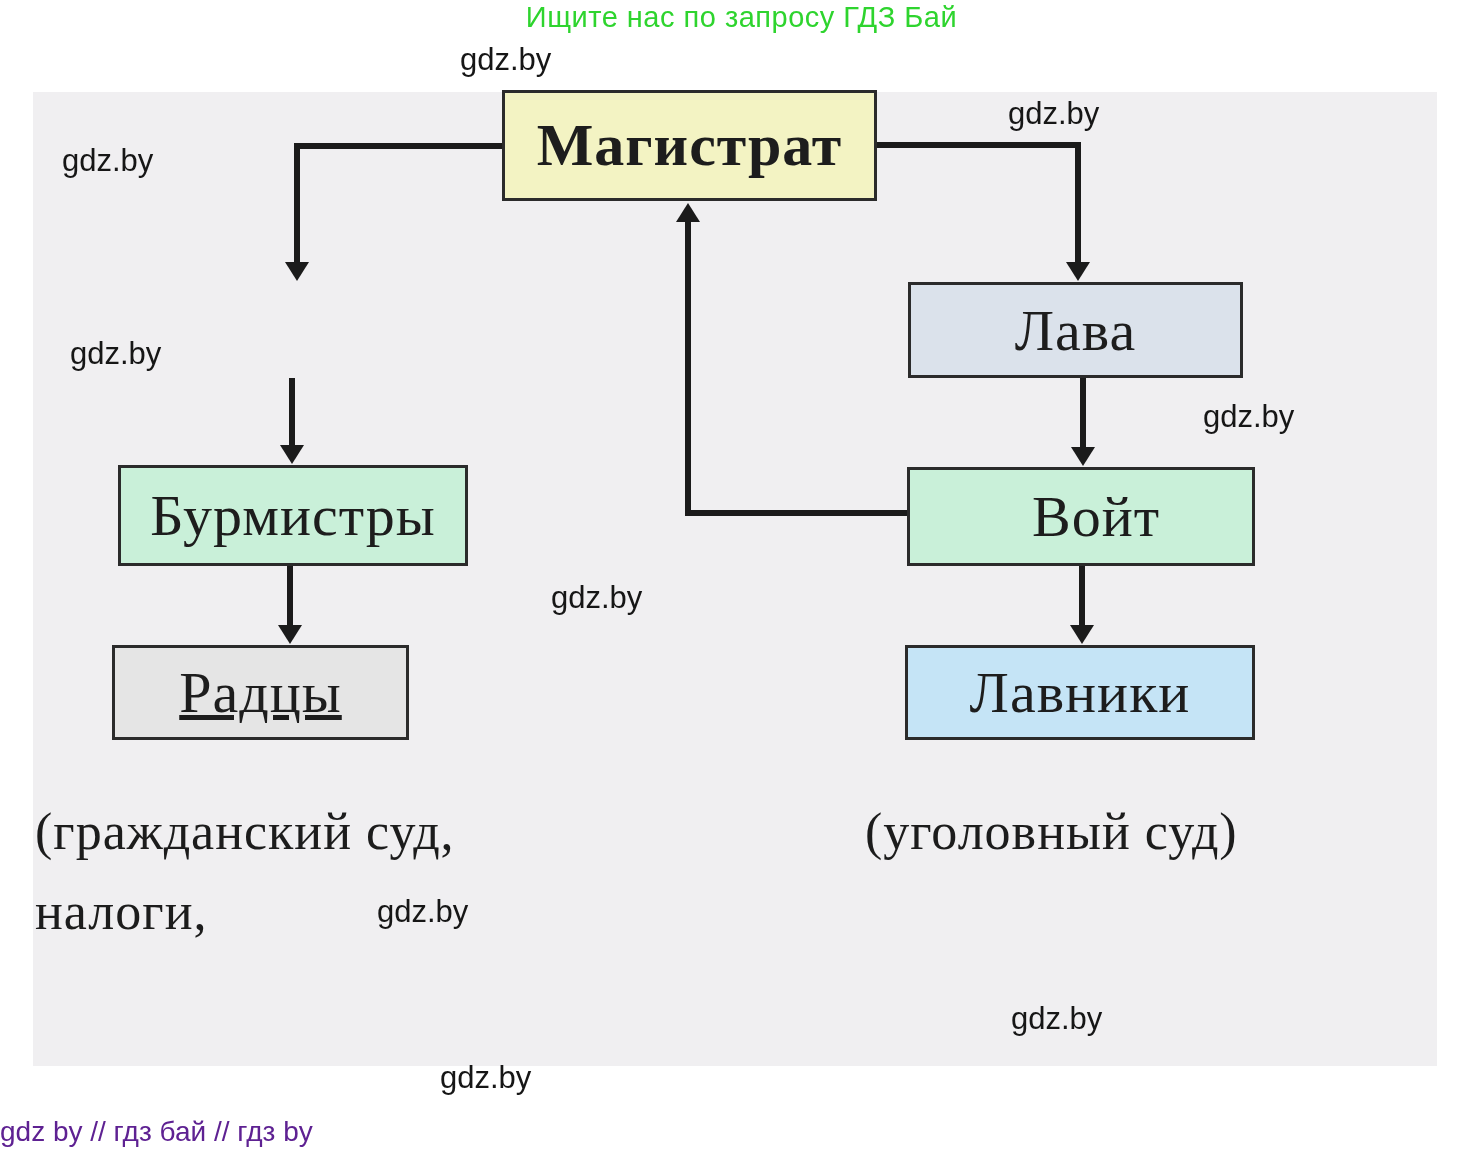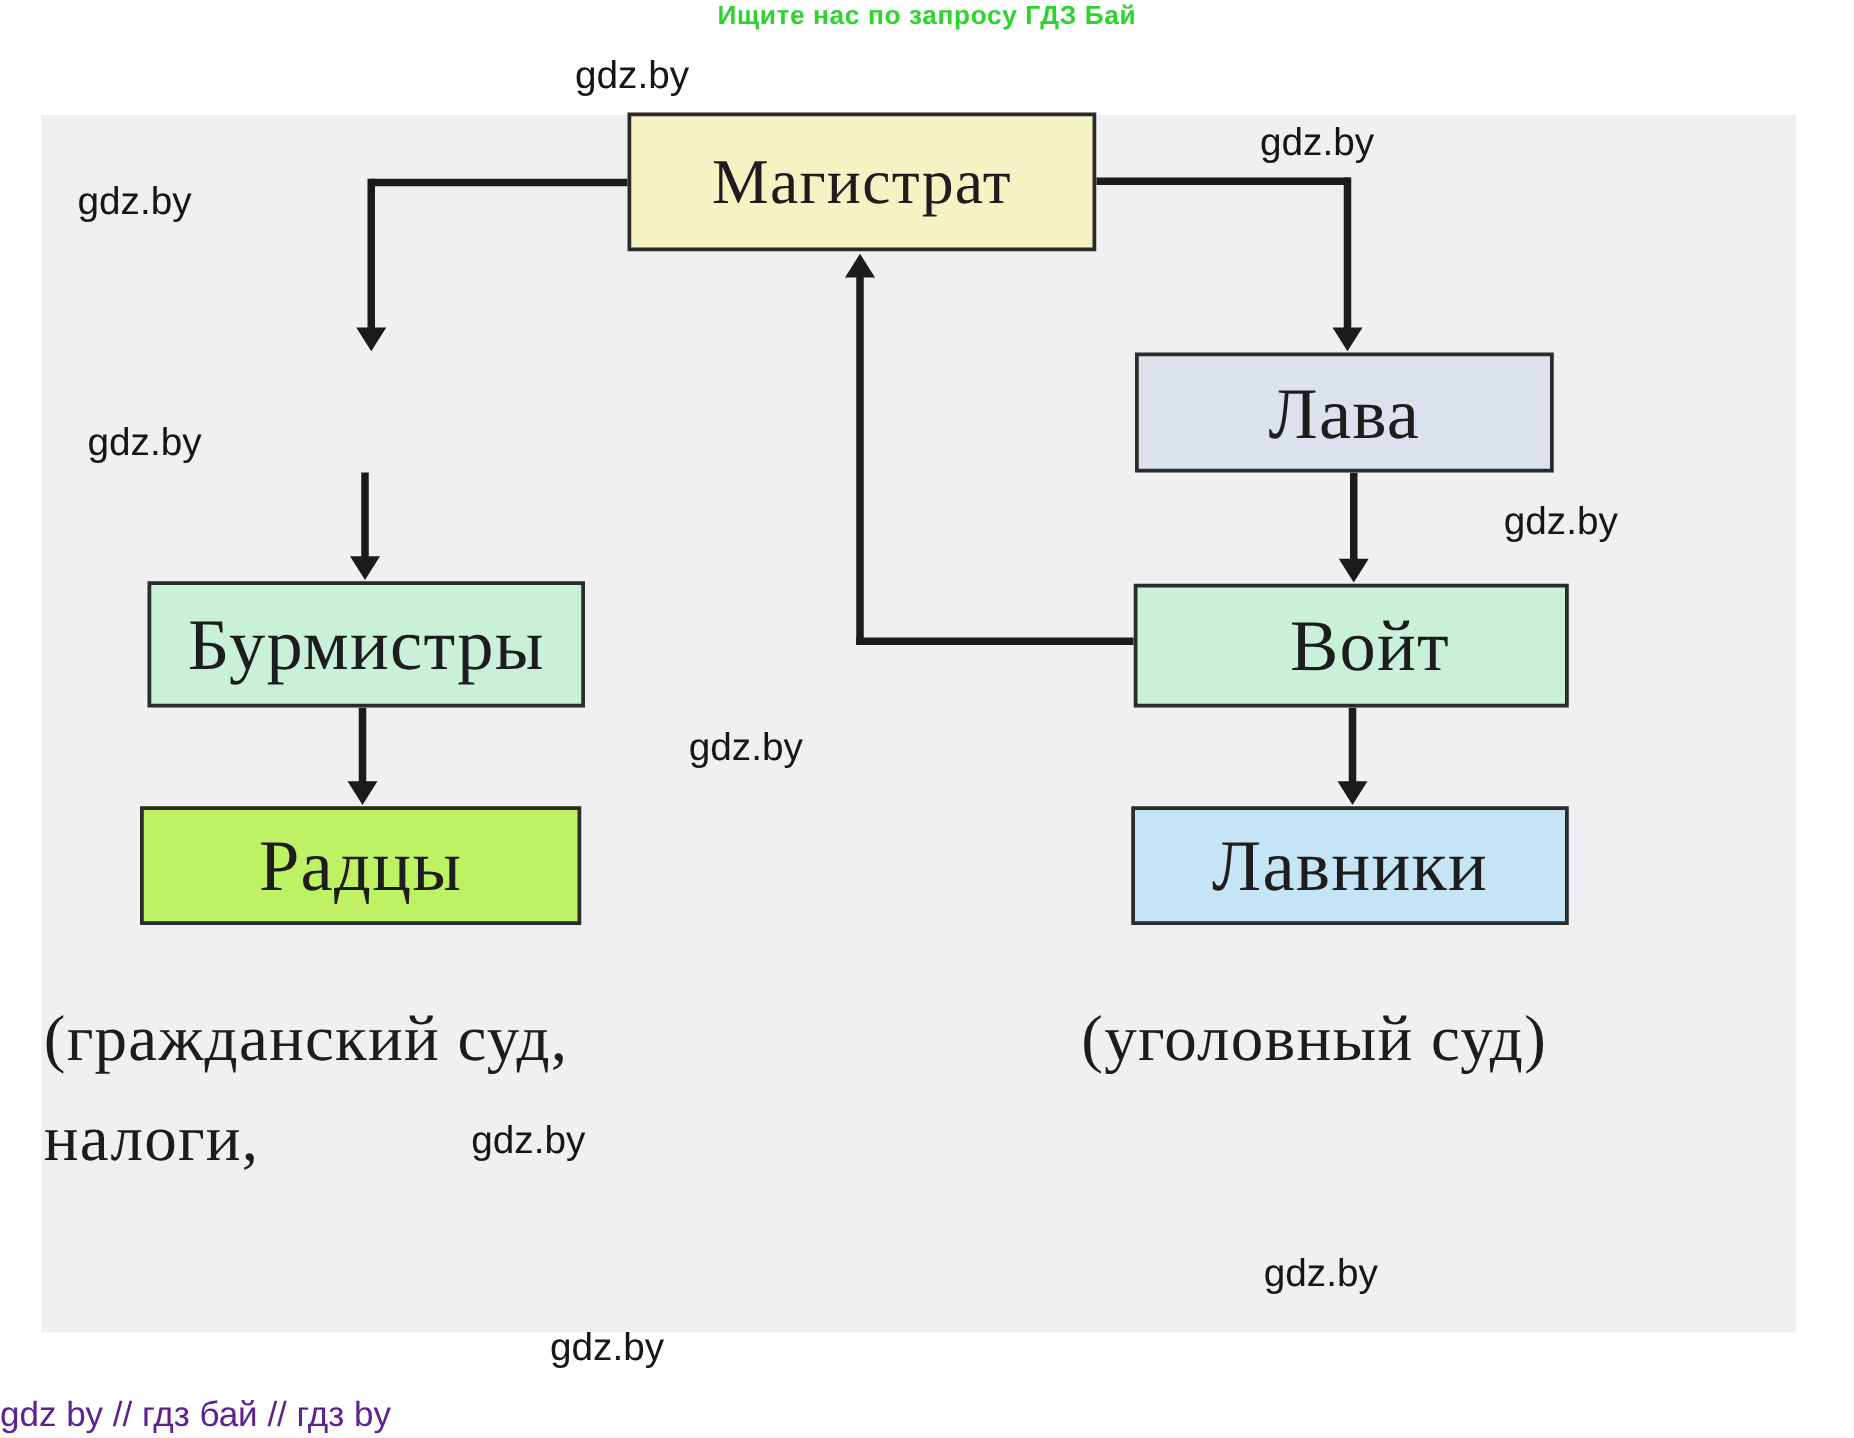--- a/index.html
+++ b/index.html
@@ -2,21 +2,21 @@
 <html><head>
 <meta charset="utf-8">
 <style>
   html,body{margin:0;padding:0;}
   body{
     width:1483px;height:1150px;position:relative;overflow:hidden;
     background:#ffffff;font-family:"Liberation Sans",sans-serif;
   }
   .promo-top{
     position:absolute;top:1px;left:0;width:100%;text-align:center;
-    font-size:21px;font-weight:bold;letter-spacing:0.5px;
+    font-size:29px;font-weight:normal;letter-spacing:0.5px;
   }
   .promo-bottom{
     position:absolute;top:1116px;left:0;width:100%;
     font-size:28px;
   }
   .panel{
     position:absolute;left:33px;top:92px;width:1404px;height:974px;
     background:#f0eff1;
   }
   .watermark{
@@ -62,25 +62,25 @@
     <div class="edge-head down" style="left: 280px; top: 445px;"></div>
     <div class="edge-line" style="left: 287px; top: 566px; width: 6px; height: 62px; background: rgb(27, 27, 27);"></div>
     <div class="edge-head down" style="left: 278px; top: 625px;"></div>
     <div class="edge-line" style="left: 1080px; top: 378px; width: 6px; height: 72px; background: rgb(27, 27, 27);"></div>
     <div class="edge-head down" style="left: 1071px; top: 447px;"></div>
     <div class="edge-line" style="left: 1079px; top: 566px; width: 6px; height: 62px; background: rgb(27, 27, 27);"></div>
     <div class="edge-head down" style="left: 1070px; top: 625px;"></div>
     <div class="edge-line" style="left: 685px; top: 510px; width: 222px; height: 6px; background: rgb(27, 27, 27);"></div>
     <div class="edge-line" style="left: 685px; top: 217px; width: 6px; height: 299px; background: rgb(27, 27, 27);"></div>
     <div class="edge-head up" style="left: 676px; top: 203px;"></div>
-    <div class="node" style="left: 502px; top: 90px; width: 375px; height: 111px; background: rgb(243, 243, 195); font-size: 51px;">Магистрат</div>
+    <div class="node" style="left: 502px; top: 90px; width: 375px; height: 111px; background: rgb(243, 243, 195); font-size: 60px; font-weight: bold;">Магистрат</div>
     <div class="node" style="left: 118px; top: 465px; width: 350px; height: 101px; background: rgb(201, 240, 217); font-size: 58px;">Бурмистры</div>
     <div class="node" style="left: 908px; top: 282px; width: 335px; height: 96px; background: rgb(219, 226, 235); font-size: 58px;">Лава</div>
     <div class="node" style="left: 907px; top: 467px; width: 348px; height: 99px; background: rgb(201, 240, 217); font-size: 58px; padding-left: 30px;">Войт</div>
-    <div class="node" style="left: 112px; top: 645px; width: 353px; height: 95px; background: #bef264; font-size: 58px;">Радцы</div>
+    <div class="node" style="left: 112px; top: 645px; width: 297px; height: 95px; background: #e5e5e5; font-size: 58px; text-decoration: underline;">Радцы</div>
     <div class="node" style="left: 905px; top: 645px; width: 350px; height: 95px; background: rgb(197, 228, 246); font-size: 58px;">Лавники</div>
     <div class="caption" style="left: 35px; top: 792px; width: 560px;">
       <div>(гражданский суд,</div>
       <div>налоги,</div>
     </div>
     <div class="caption" style="left: 865px; top: 792px; width: 470px;">
       <div>(уголовный суд)</div>
     </div>
   </div>
 

